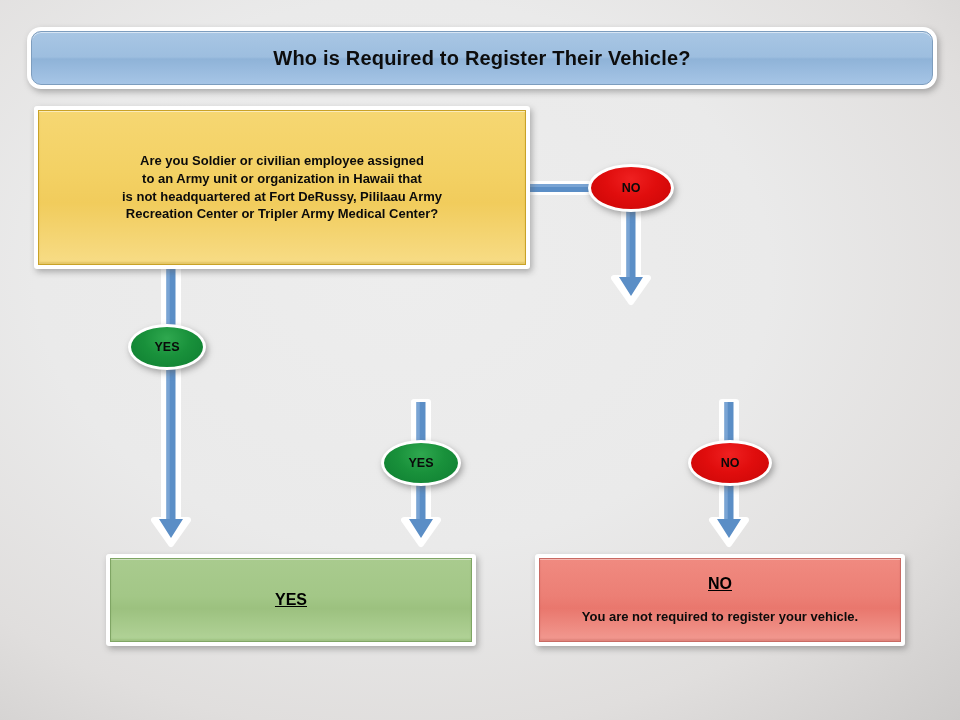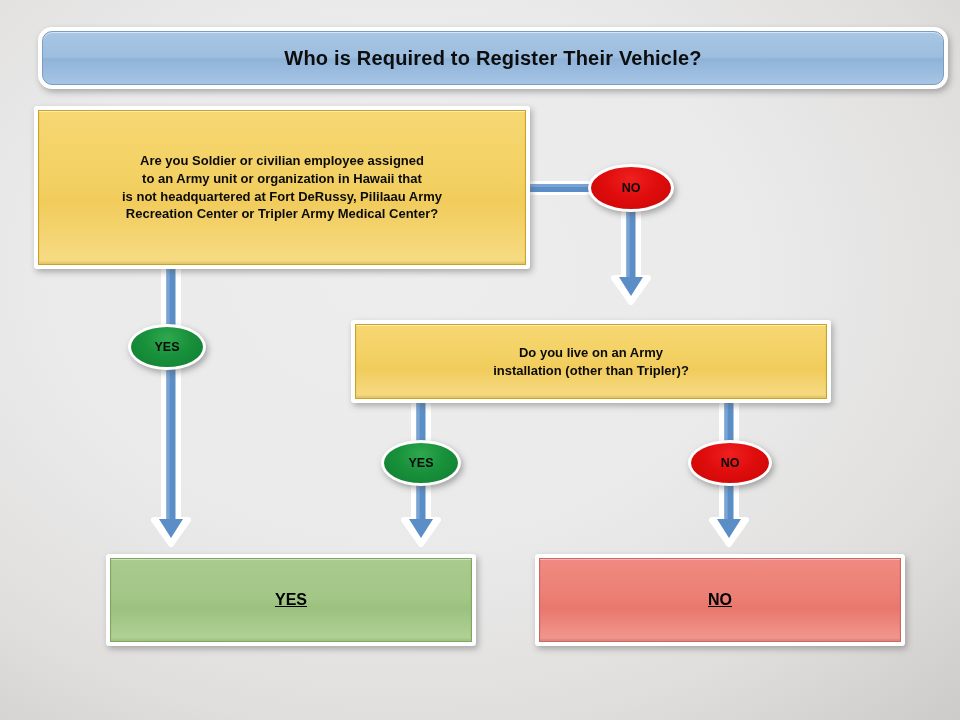--- a/index.html
+++ b/index.html
@@ -191,41 +191,35 @@
   </div>
 
   <div class="connector" style="left:706px; top:402px; width:46px; height:150px;">
     <svg width="46" height="150" viewBox="0 0 46 150">
       <path d="M16,0 L30,0 L30,118 L40,118 L23,142 L6,118 L16,118 Z" fill="#ffffff" stroke="#ffffff" stroke-width="6" stroke-linejoin="round"></path>
       <path d="M18.5,0 L27.5,0 L27.5,117 L35,117 L23,136 L11,117 L18.5,117 Z" fill="#5b8ec6"></path>
       <rect x="18.5" y="0" width="3.2" height="117" fill="#79a4d4"></rect>
     </svg>
   </div>
 
-  <div class="banner shell" id="title-banner" style="left:38px; top:27px; width:910px; height:62px; z-index:4;">
+  <div class="banner shell" id="title-banner" style="left:27px; top:27px; width:910px; height:62px; z-index:4;">
     <div class="inner">
       <div class="title-text">Who is Required to Register Their Vehicle?</div>
     </div>
   </div>
 
   <div class="decision shell" style="left:34px; top:106px; width:496px; height:163px; z-index:5;">
     <div class="inner">
       <div class="decision-text">Are you Soldier or civilian employee assigned
 to an Army unit or organization in Hawaii that
 is not headquartered at Fort DeRussy, Pililaau Army
 Recreation Center or Tripler Army Medical Center?</div>
     </div>
   </div>
 
-  <div class="decision shell" style="left:351px; top:320px; width:480px; height:83px; z-index:5;">
-    <div class="inner">
-      <div class="decision-text">Do you live on an Army
-installation (other than Tripler)?</div>
-    </div>
-  </div>
 
   <div class="pill pill-no" style="left:588px; top:164px; width:86px; height:48px;">
     <span class="pill-label">NO</span>
   </div>
 
   <div class="pill pill-yes" style="left:128px; top:324px; width:78px; height:46px;">
     <span class="pill-label">YES</span>
   </div>
 
   <div class="pill pill-yes" style="left:381px; top:440px; width:80px; height:46px;">
@@ -238,17 +232,18 @@
 
   <div class="result result-yes shell" style="left:106px; top:554px; width:370px; height:92px; z-index:5;">
     <div class="inner">
       <div class="result-heading">YES</div>
     </div>
   </div>
 
   <div class="result result-no shell" style="left:535px; top:554px; width:370px; height:92px; z-index:5;">
     <div class="inner">
       <div class="result-heading">NO</div>
+      <div class="result-body">You are not required to register your vehicle.</div>
     </div>
   </div>
 
 
 </div>
 
 </body></html>

